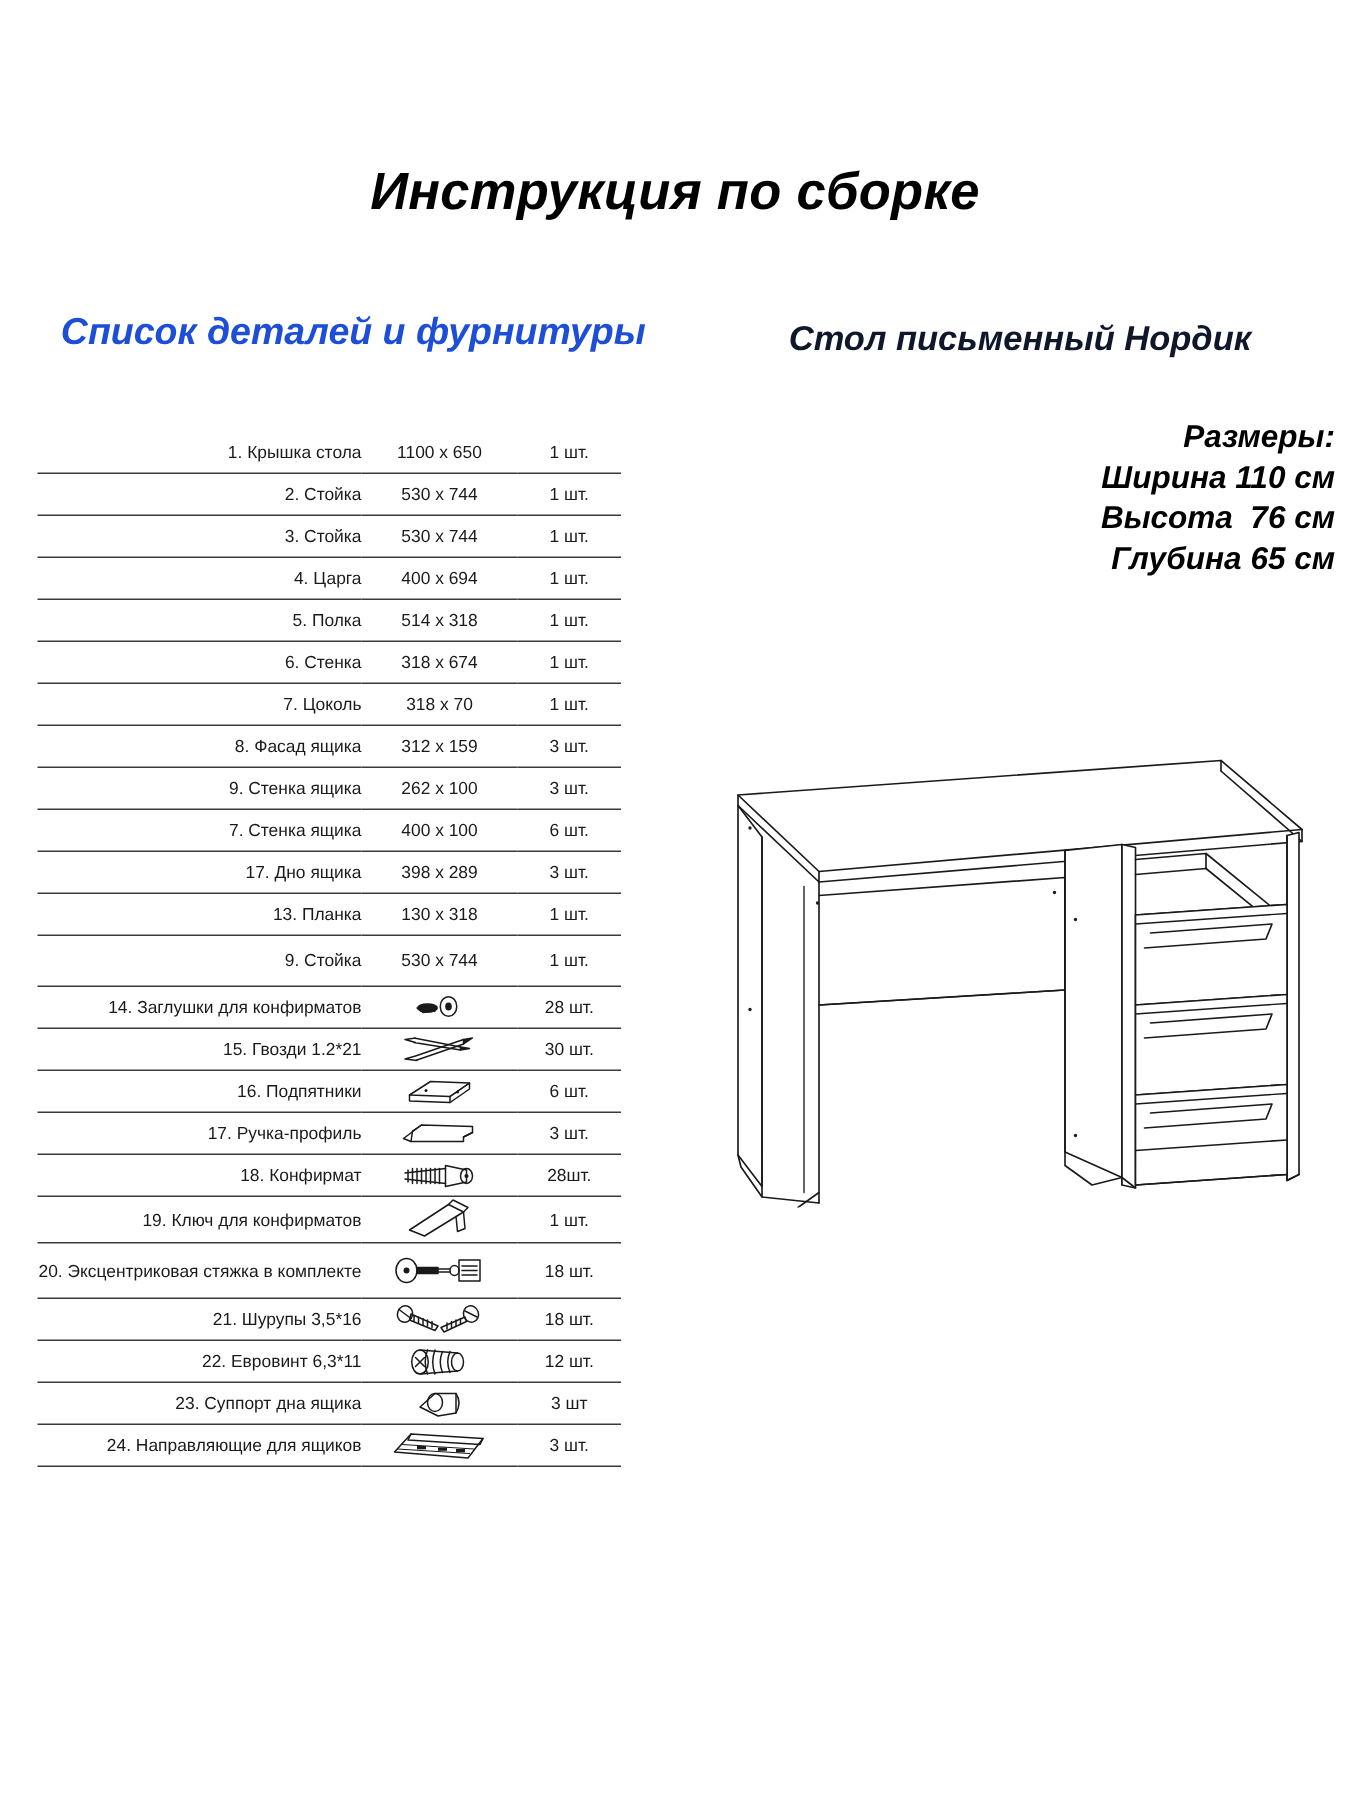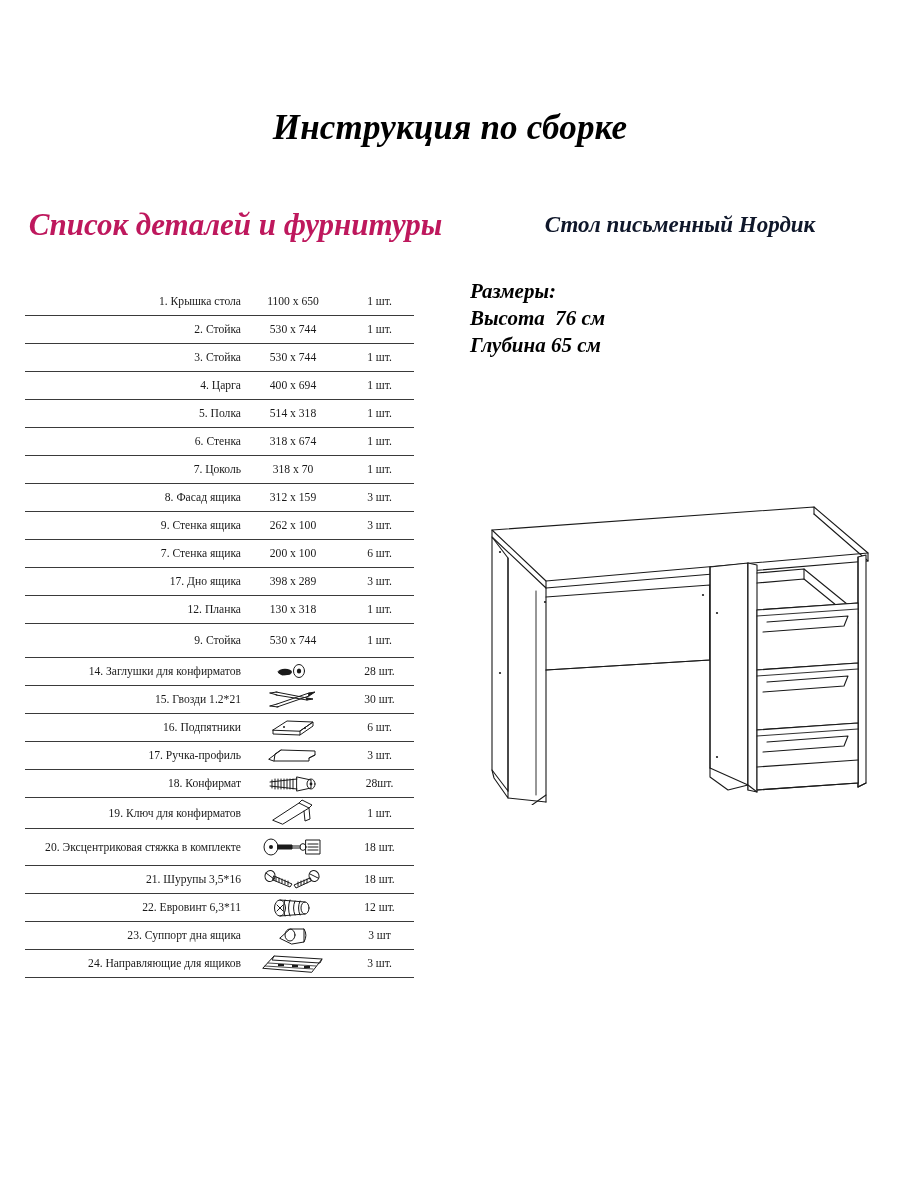--- a/index.html
+++ b/index.html
@@ -6,21 +6,21 @@
     margin: 0;
     padding: 0;
     background: #ffffff;
   }
   #page {
     position: relative;
     width: 900px;
     height: 1200px;
     background: #ffffff;
     overflow: hidden;
-    font-family: Liberation Serif, serif;
+    font-family: Liberation Sans, sans-serif;
     color: #111111;
   }
 
   
   .doc-title {
     position: absolute;
     top: 108px;
     left: 0;
     width: 900px;
     text-align: center;
@@ -29,44 +29,44 @@
     font-style: italic;
     letter-spacing: 0.2px;
     color: #000;
   }
   .subtitle-left {
     position: absolute;
     top: 207px;
     left: 8px;
     width: 455px;
     text-align: center;
-    font-size: 31px;
+    font-size: 25px;
     font-weight: bold;
     font-style: italic;
-    color: #be185d;
+    color: #1d4ed8;
   }
   .subtitle-right {
     position: absolute;
     top: 212px;
     left: 470px;
     width: 420px;
     text-align: center;
     font-size: 23px;
     font-weight: bold;
     font-style: italic;
     color: #0f172a;
   }
 
   
   .dims {
     position: absolute;
     top: 278px;
     left: 470px;
     width: 420px;
-    text-align: left;
+    text-align: right;
     font-size: 21px;
     font-weight: bold;
     font-style: italic;
     line-height: 27px;
     color: #000;
   }
   .dims div { white-space: pre; }
 
   
   .parts-table {
@@ -124,20 +124,21 @@
 
 <div id="page">
 
   <div class="doc-title">Инструкция по сборке</div>
 
   <div class="subtitle-left">Список деталей и фурнитуры</div>
   <div class="subtitle-right">Стол письменный Нордик</div>
 
   <div class="dims">
     <div>Размеры:</div>
+    <div>Ширина 110 см</div>
     <div>Высота  76 см</div>
     <div>Глубина 65 см</div>
   </div>
 
   <table class="parts-table">
     <tbody id="parts-tbody">
         <tr>
           <td class="c-name">1. Крышка стола</td>
           <td class="c-size">1100 х 650</td>
           <td class="c-qty">1 шт.</td>
@@ -177,30 +178,30 @@
           <td class="c-size">312 х 159</td>
           <td class="c-qty">3 шт.</td>
         </tr>
         <tr>
           <td class="c-name">9. Стенка ящика</td>
           <td class="c-size">262 х 100</td>
           <td class="c-qty">3 шт.</td>
         </tr>
         <tr>
           <td class="c-name">7. Стенка ящика</td>
-          <td class="c-size">200 х 100</td>
+          <td class="c-size">400 х 100</td>
           <td class="c-qty">6 шт.</td>
         </tr>
         <tr>
           <td class="c-name">17. Дно ящика</td>
           <td class="c-size">398 х 289</td>
           <td class="c-qty">3 шт.</td>
         </tr>
         <tr>
-          <td class="c-name">12. Планка</td>
+          <td class="c-name">13. Планка</td>
           <td class="c-size">130 х 318</td>
           <td class="c-qty">1 шт.</td>
         </tr>
         <tr class="row-tall">
           <td class="c-name">9. Стойка</td>
           <td class="c-size">530 х 744</td>
           <td class="c-qty">1 шт.</td>
         </tr>
         <tr>
           <td class="c-name">14. Заглушки для конфирматов</td>

